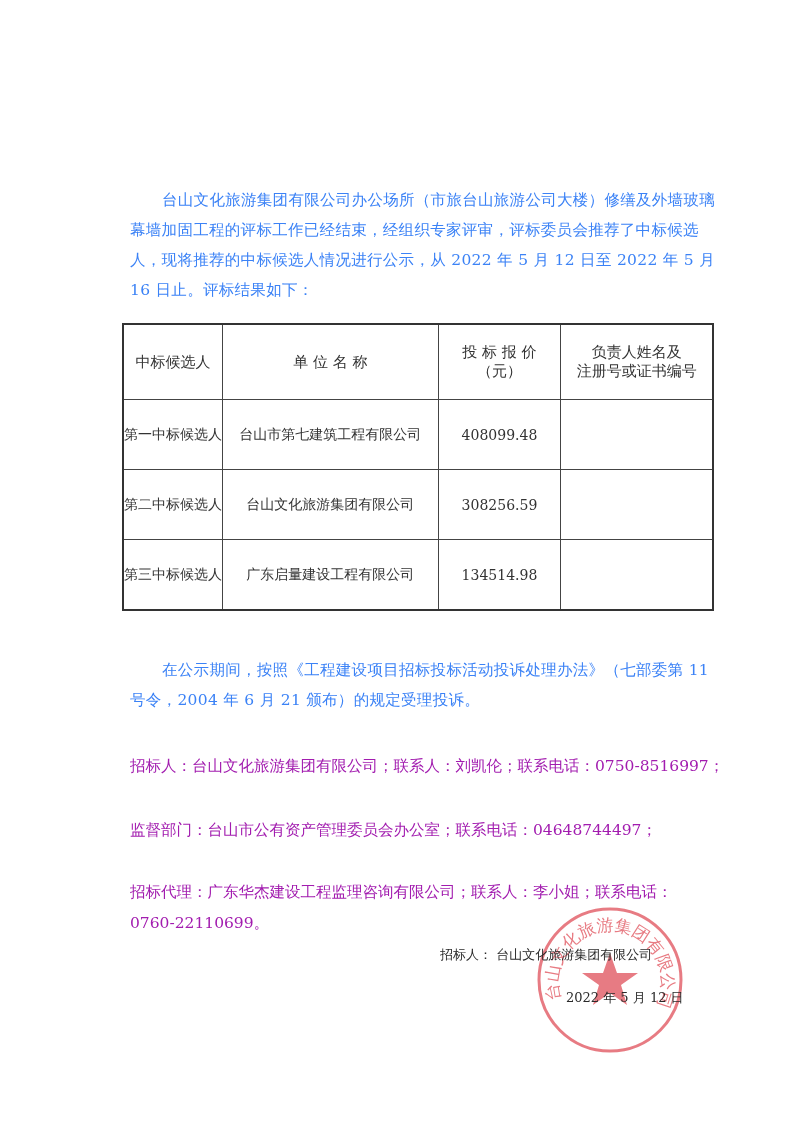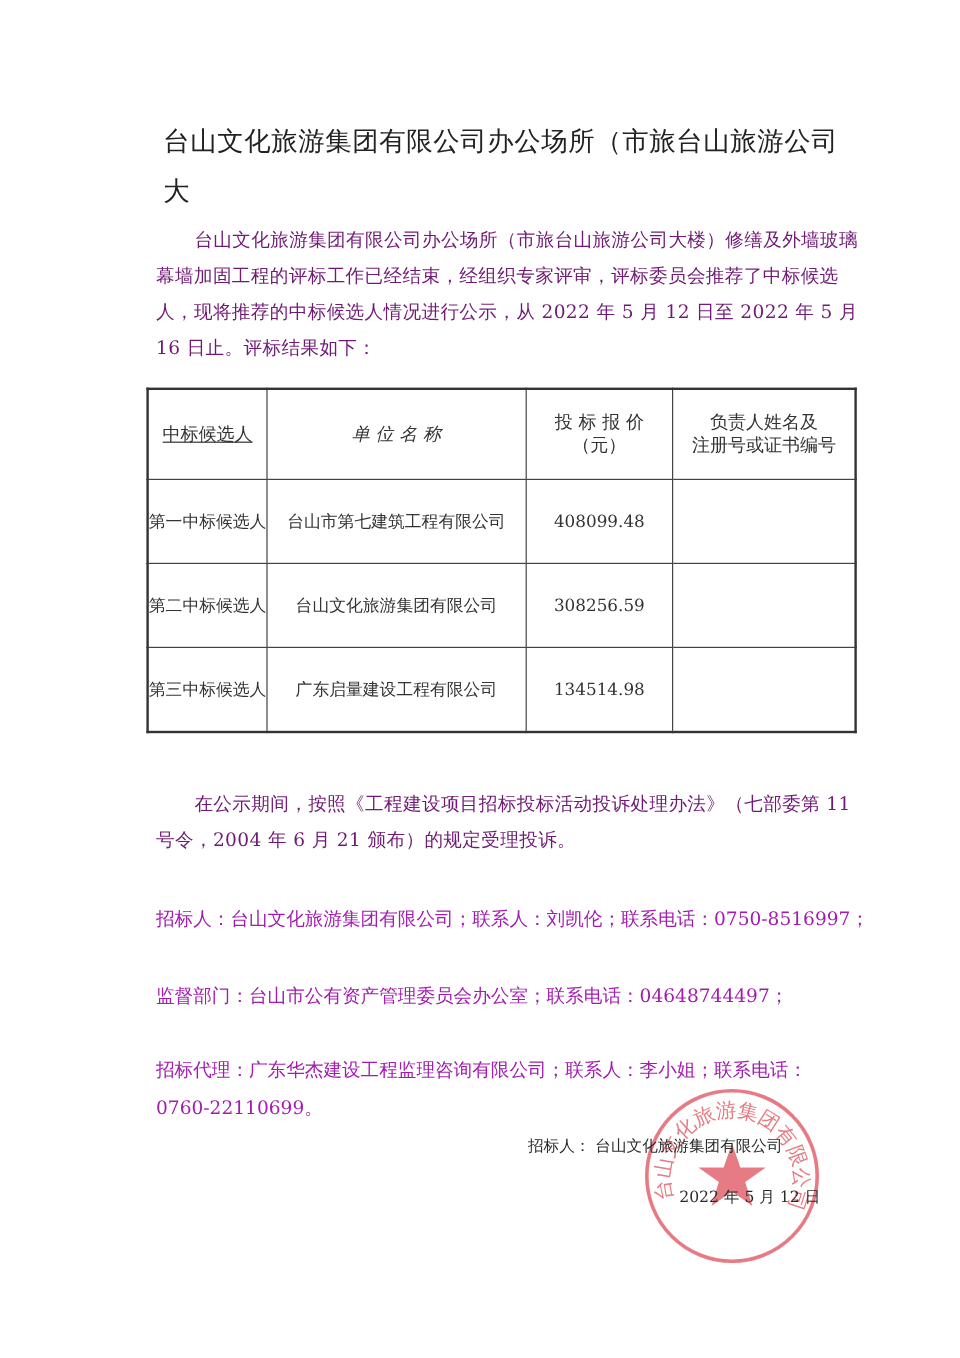--- a/index.html
+++ b/index.html
@@ -8,48 +8,47 @@
     font-family: "DejaVu Serif", "Liberation Serif", serif; color: #2a2a2a;
   }
   .title {
     position: absolute; left: 100px; top: 98px; width: 620px;
     font-size: 22px; line-height: 42px; color: #222; letter-spacing: 0.5px;
   }
   .title .l1 { display: block; text-align: left; padding-left: 36px; }
   .title .l2 { display: block; text-align: left; padding-left: 76px; }
   .para {
     position: absolute; left: 130px; width: 585px;
-    font-size: 15.5px; line-height: 30px; color: #701a75; letter-spacing: 0.3px;
+    font-size: 15.5px; line-height: 30px; color: #3b82f6; letter-spacing: 0.3px;
   }
   .intro { top: 185px; text-indent: 32px; }
   .table-wrap { position: absolute; left: 122px; top: 323px; width: 592px; }
   table {
     border-collapse: collapse; width: 592px;
     border: 2.5px solid #333; font-size: 14px; color: #333;
   }
   td, th {
     border: 1.2px solid #444; text-align: center; vertical-align: middle;
     font-weight: normal; padding: 0;
   }
   th { height: 74px; font-size: 15px; }
   td { height: 69px; }
-  .c1 { width: 95px; text-decoration: underline; }
-  .c2 { width: 208px; font-style: italic; }
+  .c1 { width: 95px; }
+  .c2 { width: 208px; }
   .c3 { width: 118px; text-align: center; }
   .c4 { width: 146px; }
   .complaint { top: 655px; text-indent: 32px; }
   .line { position: absolute; left: 130px; font-size: 15.5px; line-height: 30px; color: #a21caf; white-space: nowrap; }
   .sig { position: absolute; font-size: 13px; color: #2a2a2a; white-space: nowrap; z-index: 2; }
   .stamp { position: absolute; left: 535px; top: 905px; width: 150px; height: 150px; z-index: 1; opacity: 0.75; }
 </style>
 </head>
 <body>
 
 <div class="title">
-  <span class="l1">台山文化旅游集团有限公司办公场所（市旅台山旅游公司大</span>
 </div>
 
 <div class="para intro">台山文化旅游集团有限公司办公场所（市旅台山旅游公司大楼）修缮及外墙玻璃幕墙加固工程的评标工作已经结束，经组织专家评审，评标委员会推荐了中标候选人，现将推荐的中标候选人情况进行公示，从 2022 年 5 月 12 日至 2022 年 5 月 16 日止。评标结果如下：</div>
 
 <div class="table-wrap">
   <table>
     <tbody>
         <tr>
       <th class="c1">中标候选人</th>
       <th class="c2">单 位 名 称</th>

